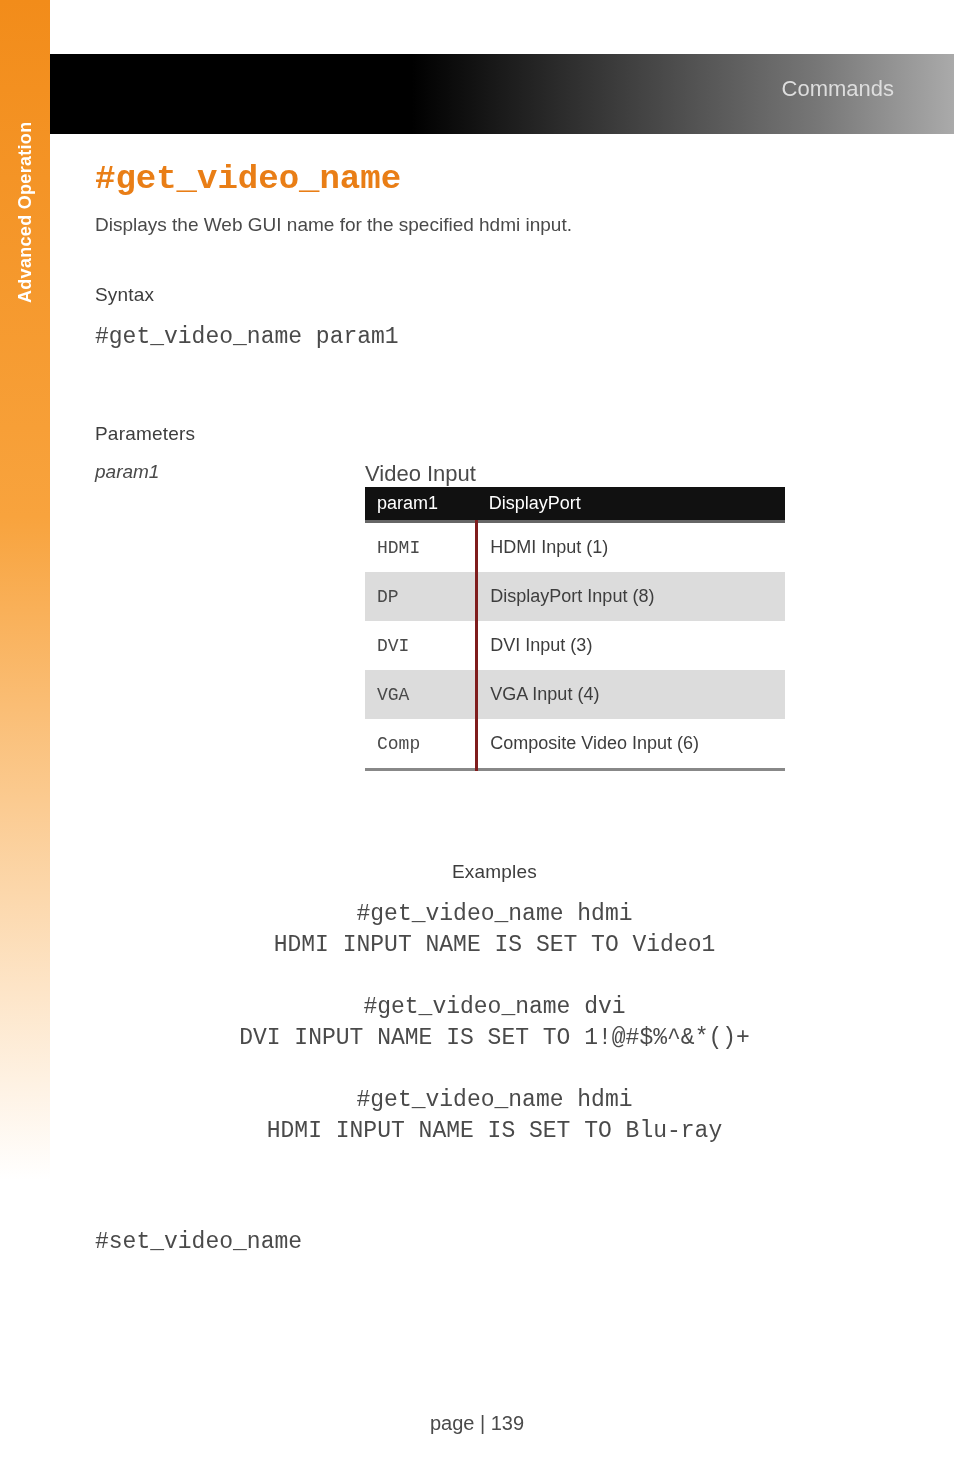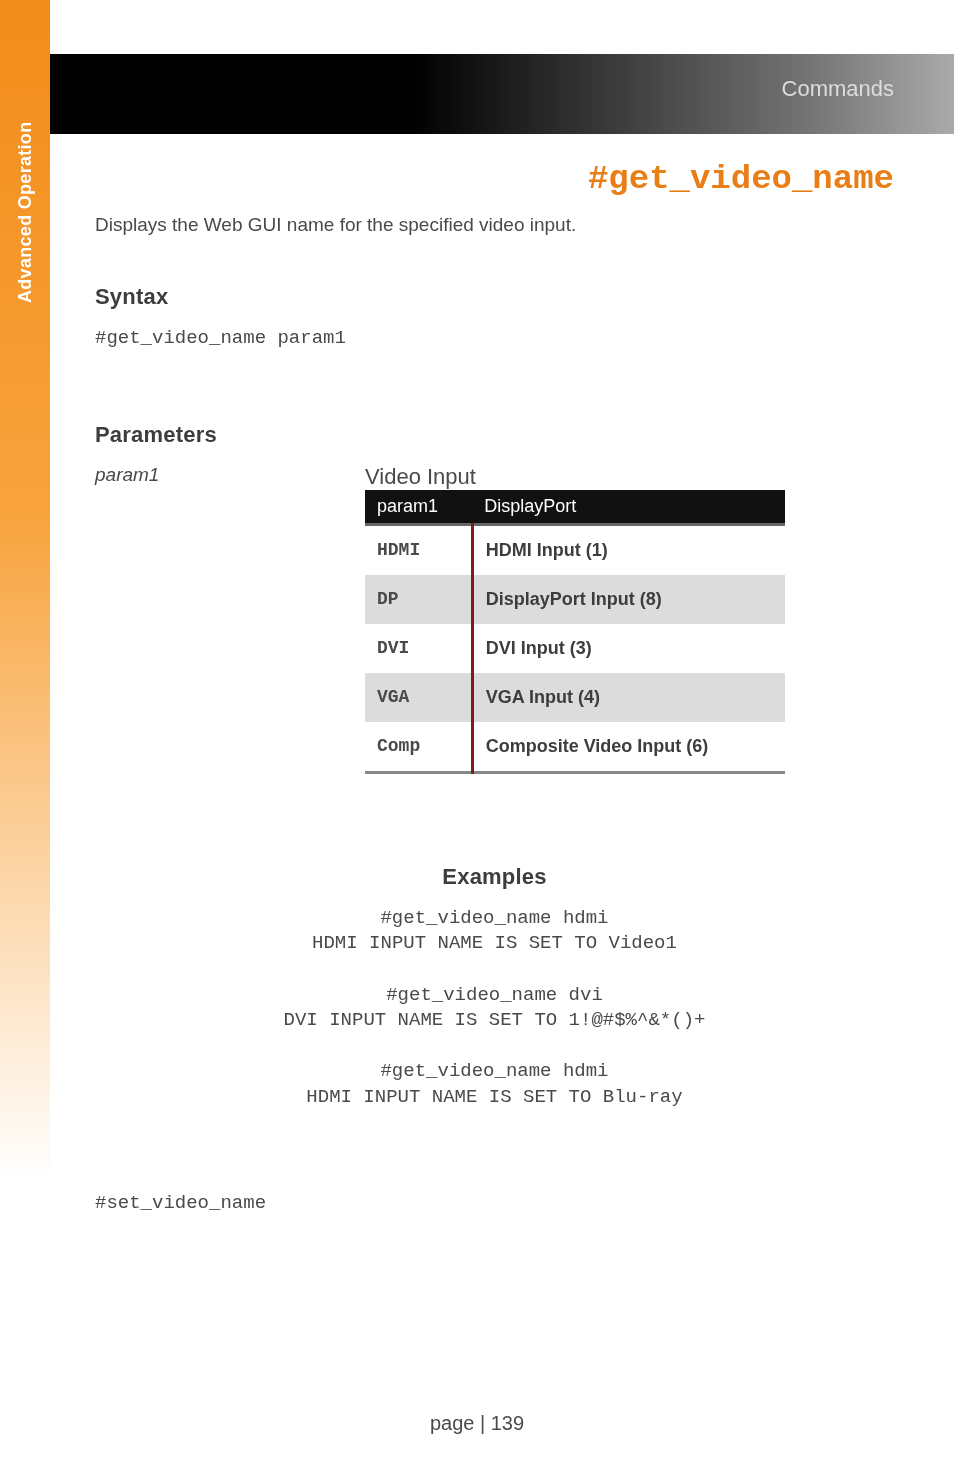--- a/index.html
+++ b/index.html
@@ -64,39 +64,38 @@
     left: 95px;
     right: 60px;
   }
 
   .cmd-title {
     font-family: "Courier New", monospace;
     font-weight: bold;
     color: #e97e16;
     font-size: 34px;
     margin: 0 0 16px 0;
-    text-align: right;
   }
   .desc {
     font-size: 19px;
     color: #4a4a4a;
     margin-bottom: 48px;
   }
 
   .section-head {
-    font-size: 22px;
+    font-size: 19px;
     color: #3d3d3d;
-    font-weight: 700;
+    font-weight: 400;
     margin-bottom: 16px;
     letter-spacing: 0.2px;
   }
 
   .mono {
     font-family: "Courier New", monospace;
-    font-size: 19px;
+    font-size: 23px;
     color: #4a4a4a;
     white-space: pre;
     line-height: 1.35;
   }
 
   .syntax-block { margin-bottom: 70px; }
 
   .params-row {
     display: flex;
     margin-bottom: 20px;
@@ -120,21 +119,20 @@
   table.ptable th {
     background: #111;
     color: #fff;
     font-weight: normal;
     text-align: left;
     padding: 6px 12px;
   }
   table.ptable td {
     padding: 14px 12px;
     color: #3d3d3d;
-    font-weight: bold;
   }
   table.ptable td.code {
     font-family: "Courier New", monospace;
     color: #4a4a4a;
   }
   table.ptable tbody tr:nth-child(odd) { background: #fff; }
   table.ptable tbody tr:nth-child(even) { background: #dcdcdc; }
   table.ptable tbody {
     border-top: 3px solid #666;
     border-bottom: 3px solid #888;
@@ -164,21 +162,21 @@
 <div class="side-bar"></div>
 <div class="side-label">Advanced Operation</div>
 
 <div class="header">
   <div class="header-text">Commands</div>
 </div>
 
 <div class="content">
 
   <h1 class="cmd-title">#get_video_name</h1>
-  <div class="desc">Displays the Web GUI name for the specified video input.</div>
+  <div class="desc">Displays the Web GUI name for the specified hdmi input.</div>
 
   <div class="syntax-block">
     <div class="section-head">Syntax</div>
     <div class="mono">#get_video_name param1</div>
   </div>
 
   <div class="params-section">
     <div class="section-head">Parameters</div>
     <div class="params-row">
       <div class="param-name">param1</div>

